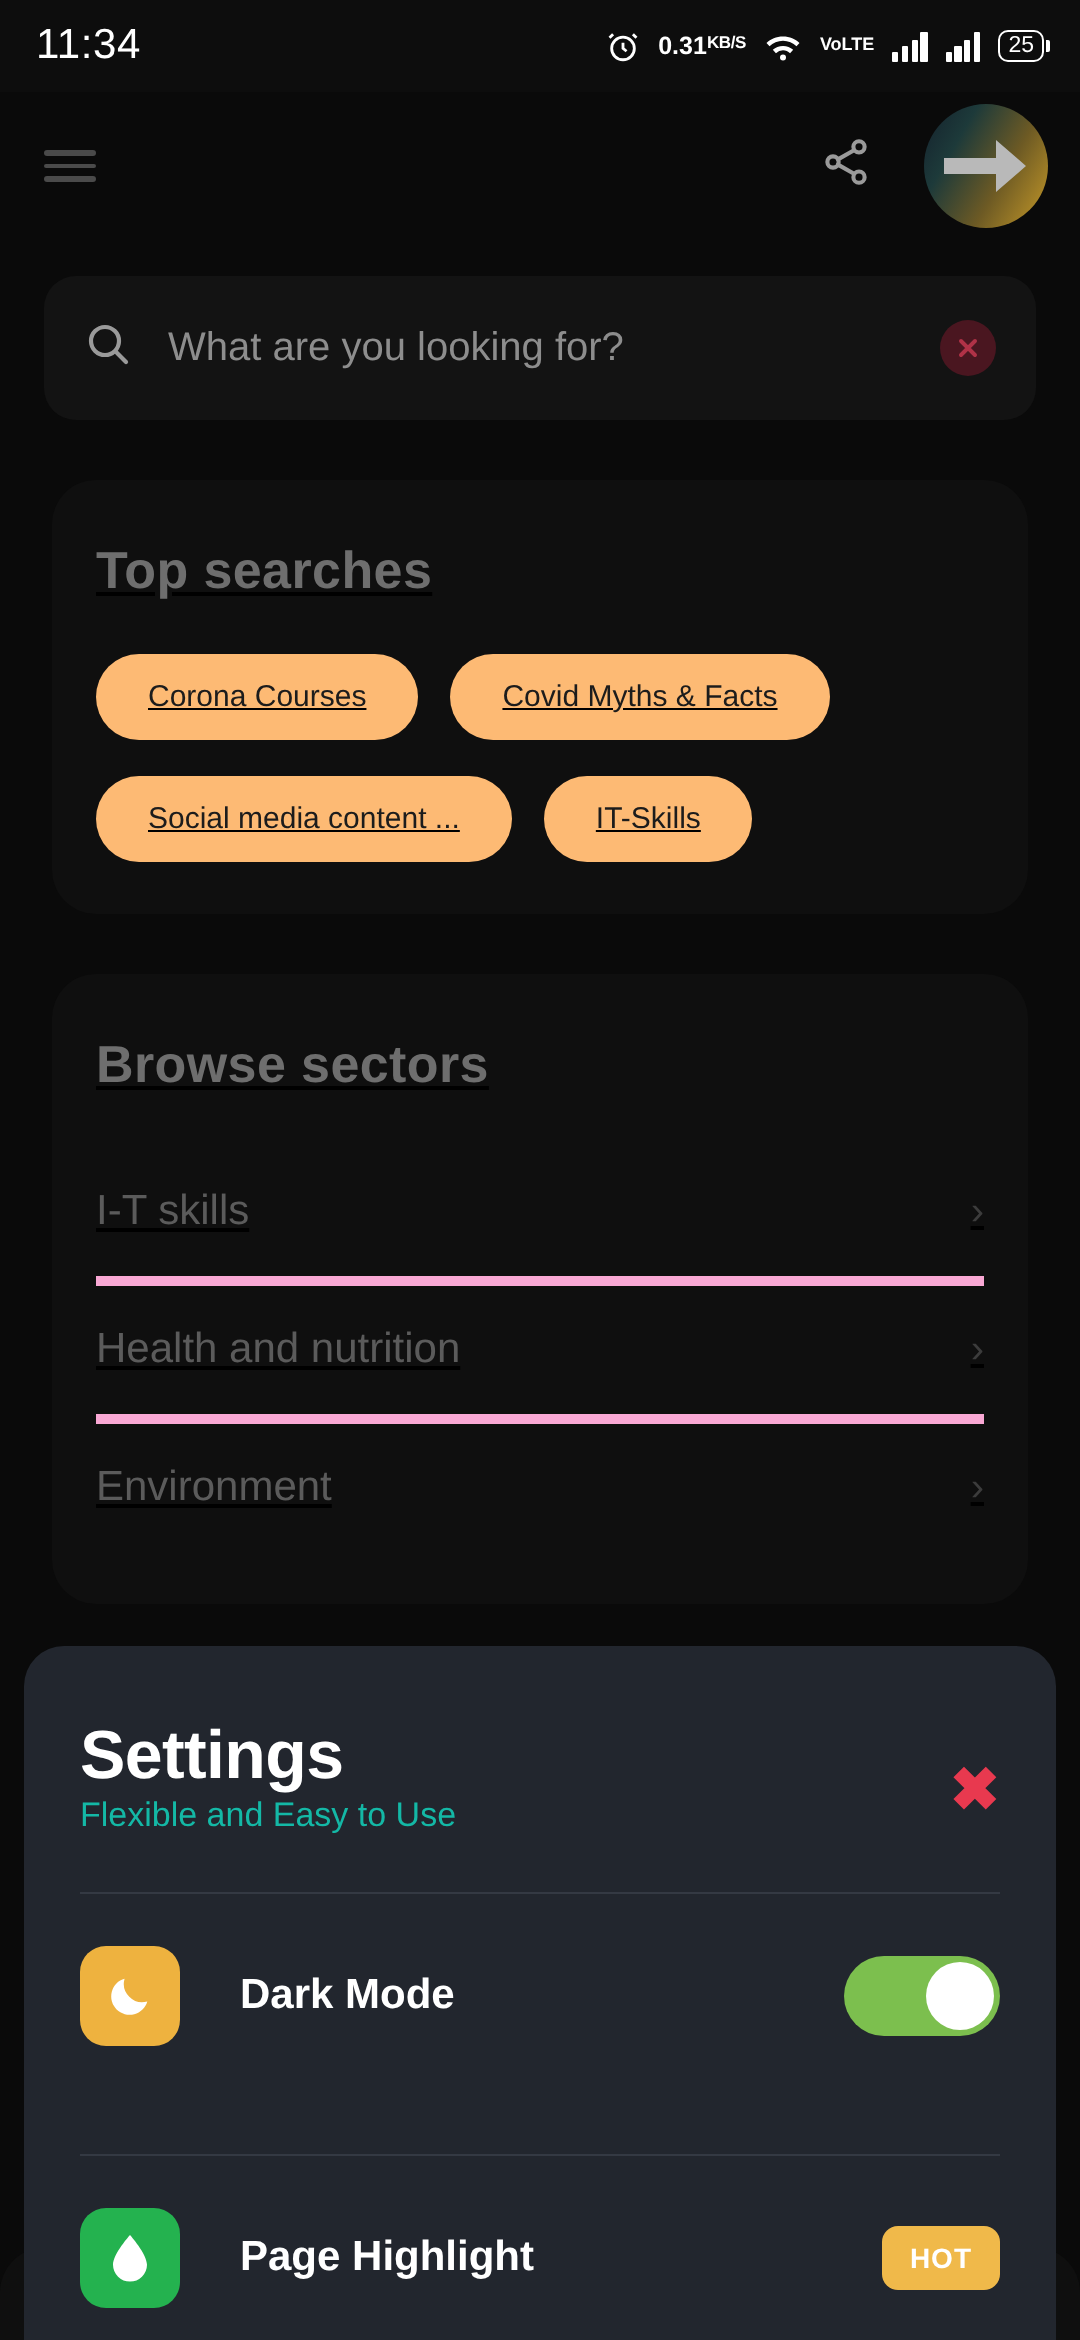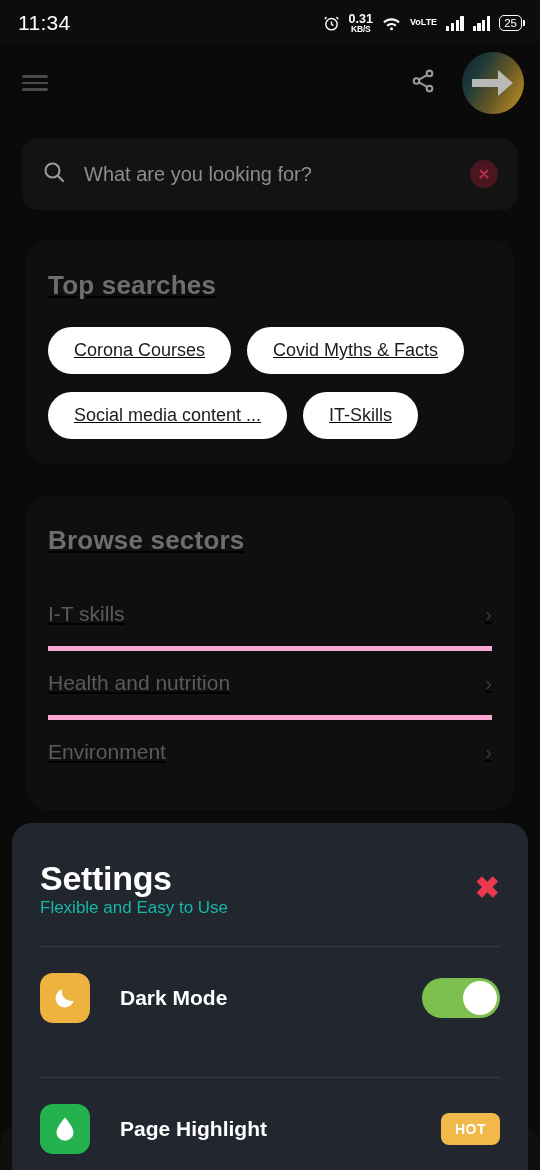--- a/index.html
+++ b/index.html
@@ -12,21 +12,21 @@
   .phone { position:relative; width:540px; height:1170px; background:#0a0a0a; overflow:hidden; }
 
   
   .statusbar {
     height:46px; display:flex; align-items:center;
     padding:0 18px; background:#0d0d0d; color:#fff;
   }
   .status-time { font-size:21px; font-weight:400; letter-spacing:.3px; }
   .status-right { margin-left:auto; display:flex; align-items:center; gap:9px; }
   .sicon { display:flex; align-items:center; }
-  .netspeed { display:flex; flex-direction:column; align-items:center; line-height:1; }
+  .netspeed { display:flex; flex-direction:row; align-items:flex-start; line-height:1; }
   .netspeed .v { font-size:12.5px; font-weight:700; }
   .netspeed .u { font-size:8.5px; font-weight:700; letter-spacing:-.2px; }
   .volte { display:flex; align-items:flex-start; line-height:1.05; font-weight:700; }
   .volte .a { font-size:9px; } .volte .b { font-size:9px; }
   .bars { display:flex; align-items:flex-end; gap:1.6px; height:15px; }
   .bars i { width:3.2px; background:#fff; display:block; border-radius:.5px; }
   .bars i:nth-child(1){height:5px}.bars i:nth-child(2){height:8px}
   .bars i:nth-child(3){height:11px}.bars i:nth-child(4){height:15px}
   .batt {
     border:1.6px solid #fff; border-radius:5px; padding:1px 4px;
@@ -58,38 +58,38 @@
   .clear-btn {
     width:28px; height:28px; border-radius:50%; background:#4a1620;
     display:flex; align-items:center; justify-content:center; cursor:pointer;
   }
 
   
   .card { margin:30px 26px 0; background:#0f0f0f; border-radius:22px; padding:30px 22px 26px;text-decoration:underline; }
   .card-title { font-size:26px; font-weight:700; color:#6e6e6e; margin-bottom:26px; letter-spacing:.2px; }
   .chips { display:flex; flex-wrap:wrap; gap:18px 16px; }
   .chip {
-    background:#ffffff; color:#1c1c1c; border-radius:24px;
-    padding:13px 26px; font-size:18px; cursor:pointer; white-space:nowrap;
+    background:#fdba74; color:#1c1c1c; border-radius:24px;
+    padding:13px 26px; font-size:15px; cursor:pointer; white-space:nowrap;
   }
 
   .sector-row {
     display:flex; align-items:center; padding:20px 0;
     color:#5b5b5b; font-size:21px; cursor:pointer;
   }
   .sector-row + .sector-row { border-top:5px solid #f9a8d4;align-items:center; }
   .chev { margin-left:auto; color:#3c3c3c; font-size:20px; }
 
   
   .sheet {
     position:absolute; left:12px; right:12px; bottom:-10px;
     background:#22262e; border-radius:20px 20px 0 0;
     padding:36px 28px 0; z-index:5;
   }
-  .sheet-head { display:flex; align-items:flex-start; }
+  .sheet-head { display:flex; align-items:center; }
   .sheet-title { font-size:34px; font-weight:700; color:#fff; letter-spacing:-.3px; }
   .sheet-sub { font-size:17px; color:#14b8a6; }
   .close-x {
     margin-left:auto; margin-top:14px; font-size:30px; font-weight:700;
     color:#e8394f; cursor:pointer; line-height:1;
   }
   .divider { height:1px; background:#343943; margin:28px 0 0; }
   .srow { display:flex; align-items:center; padding:26px 0 26px; gap:30px; }
   .sicon-box {
     width:50px; height:50px; border-radius:13px;

